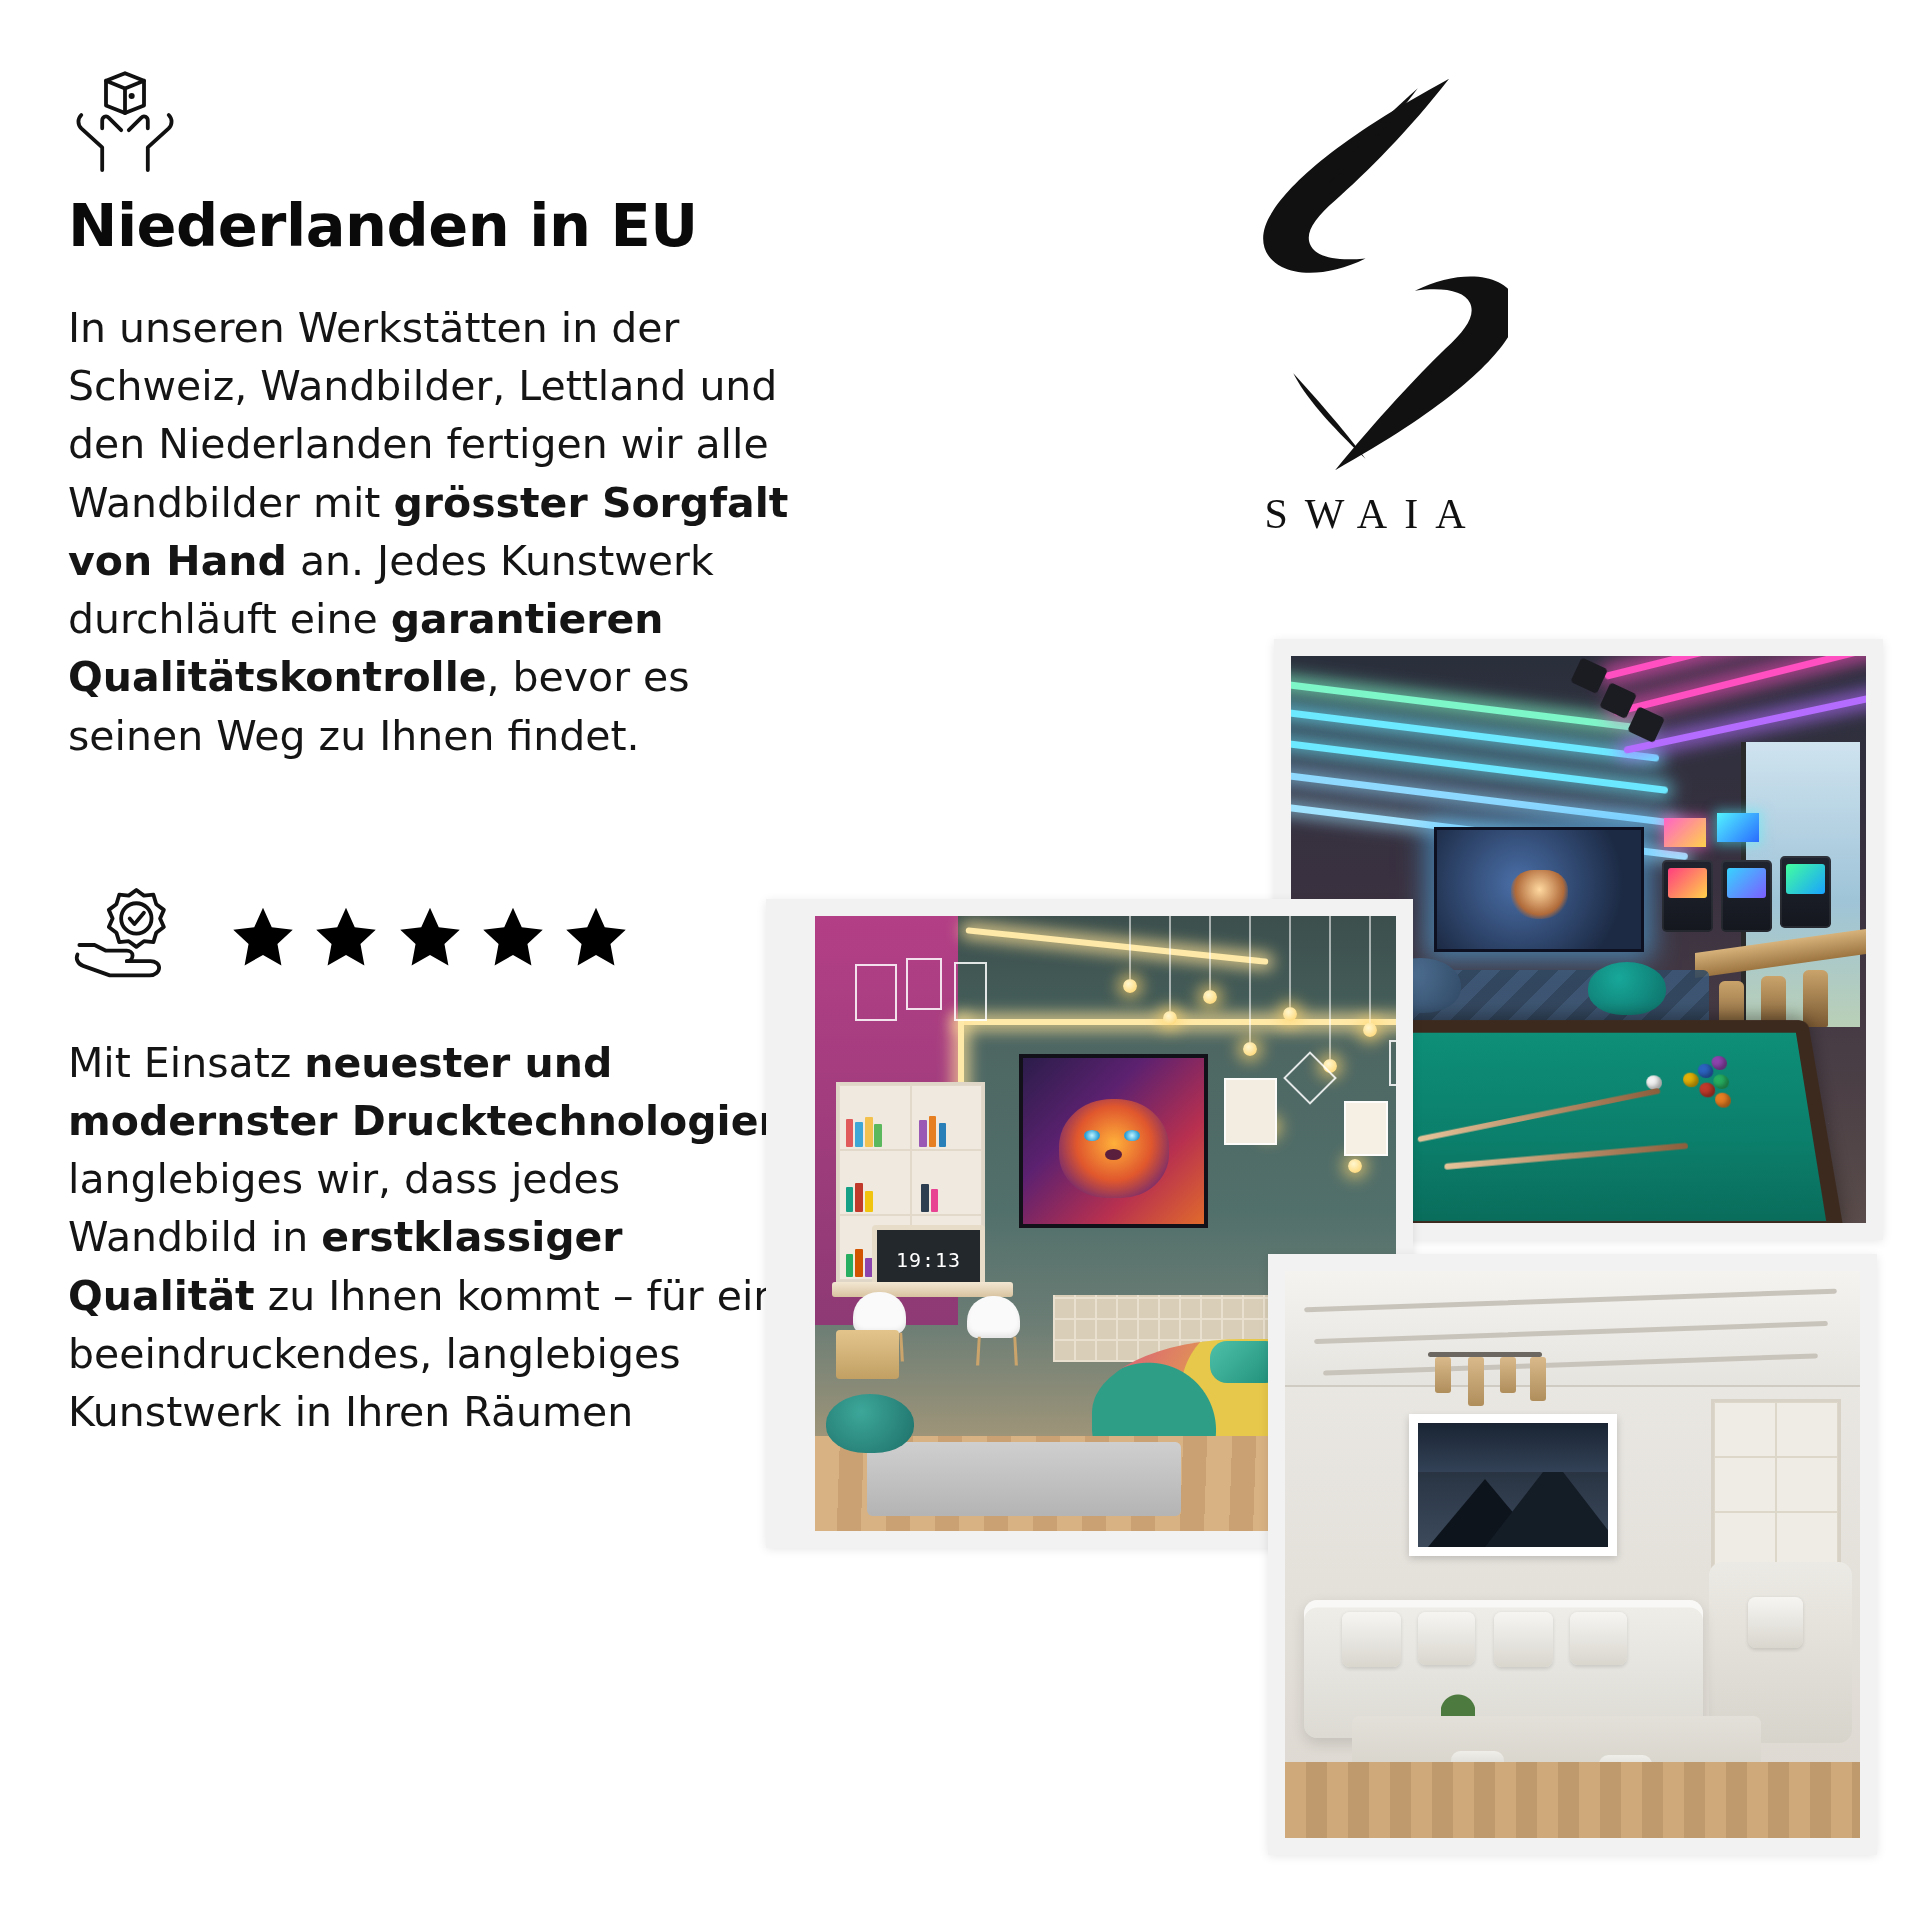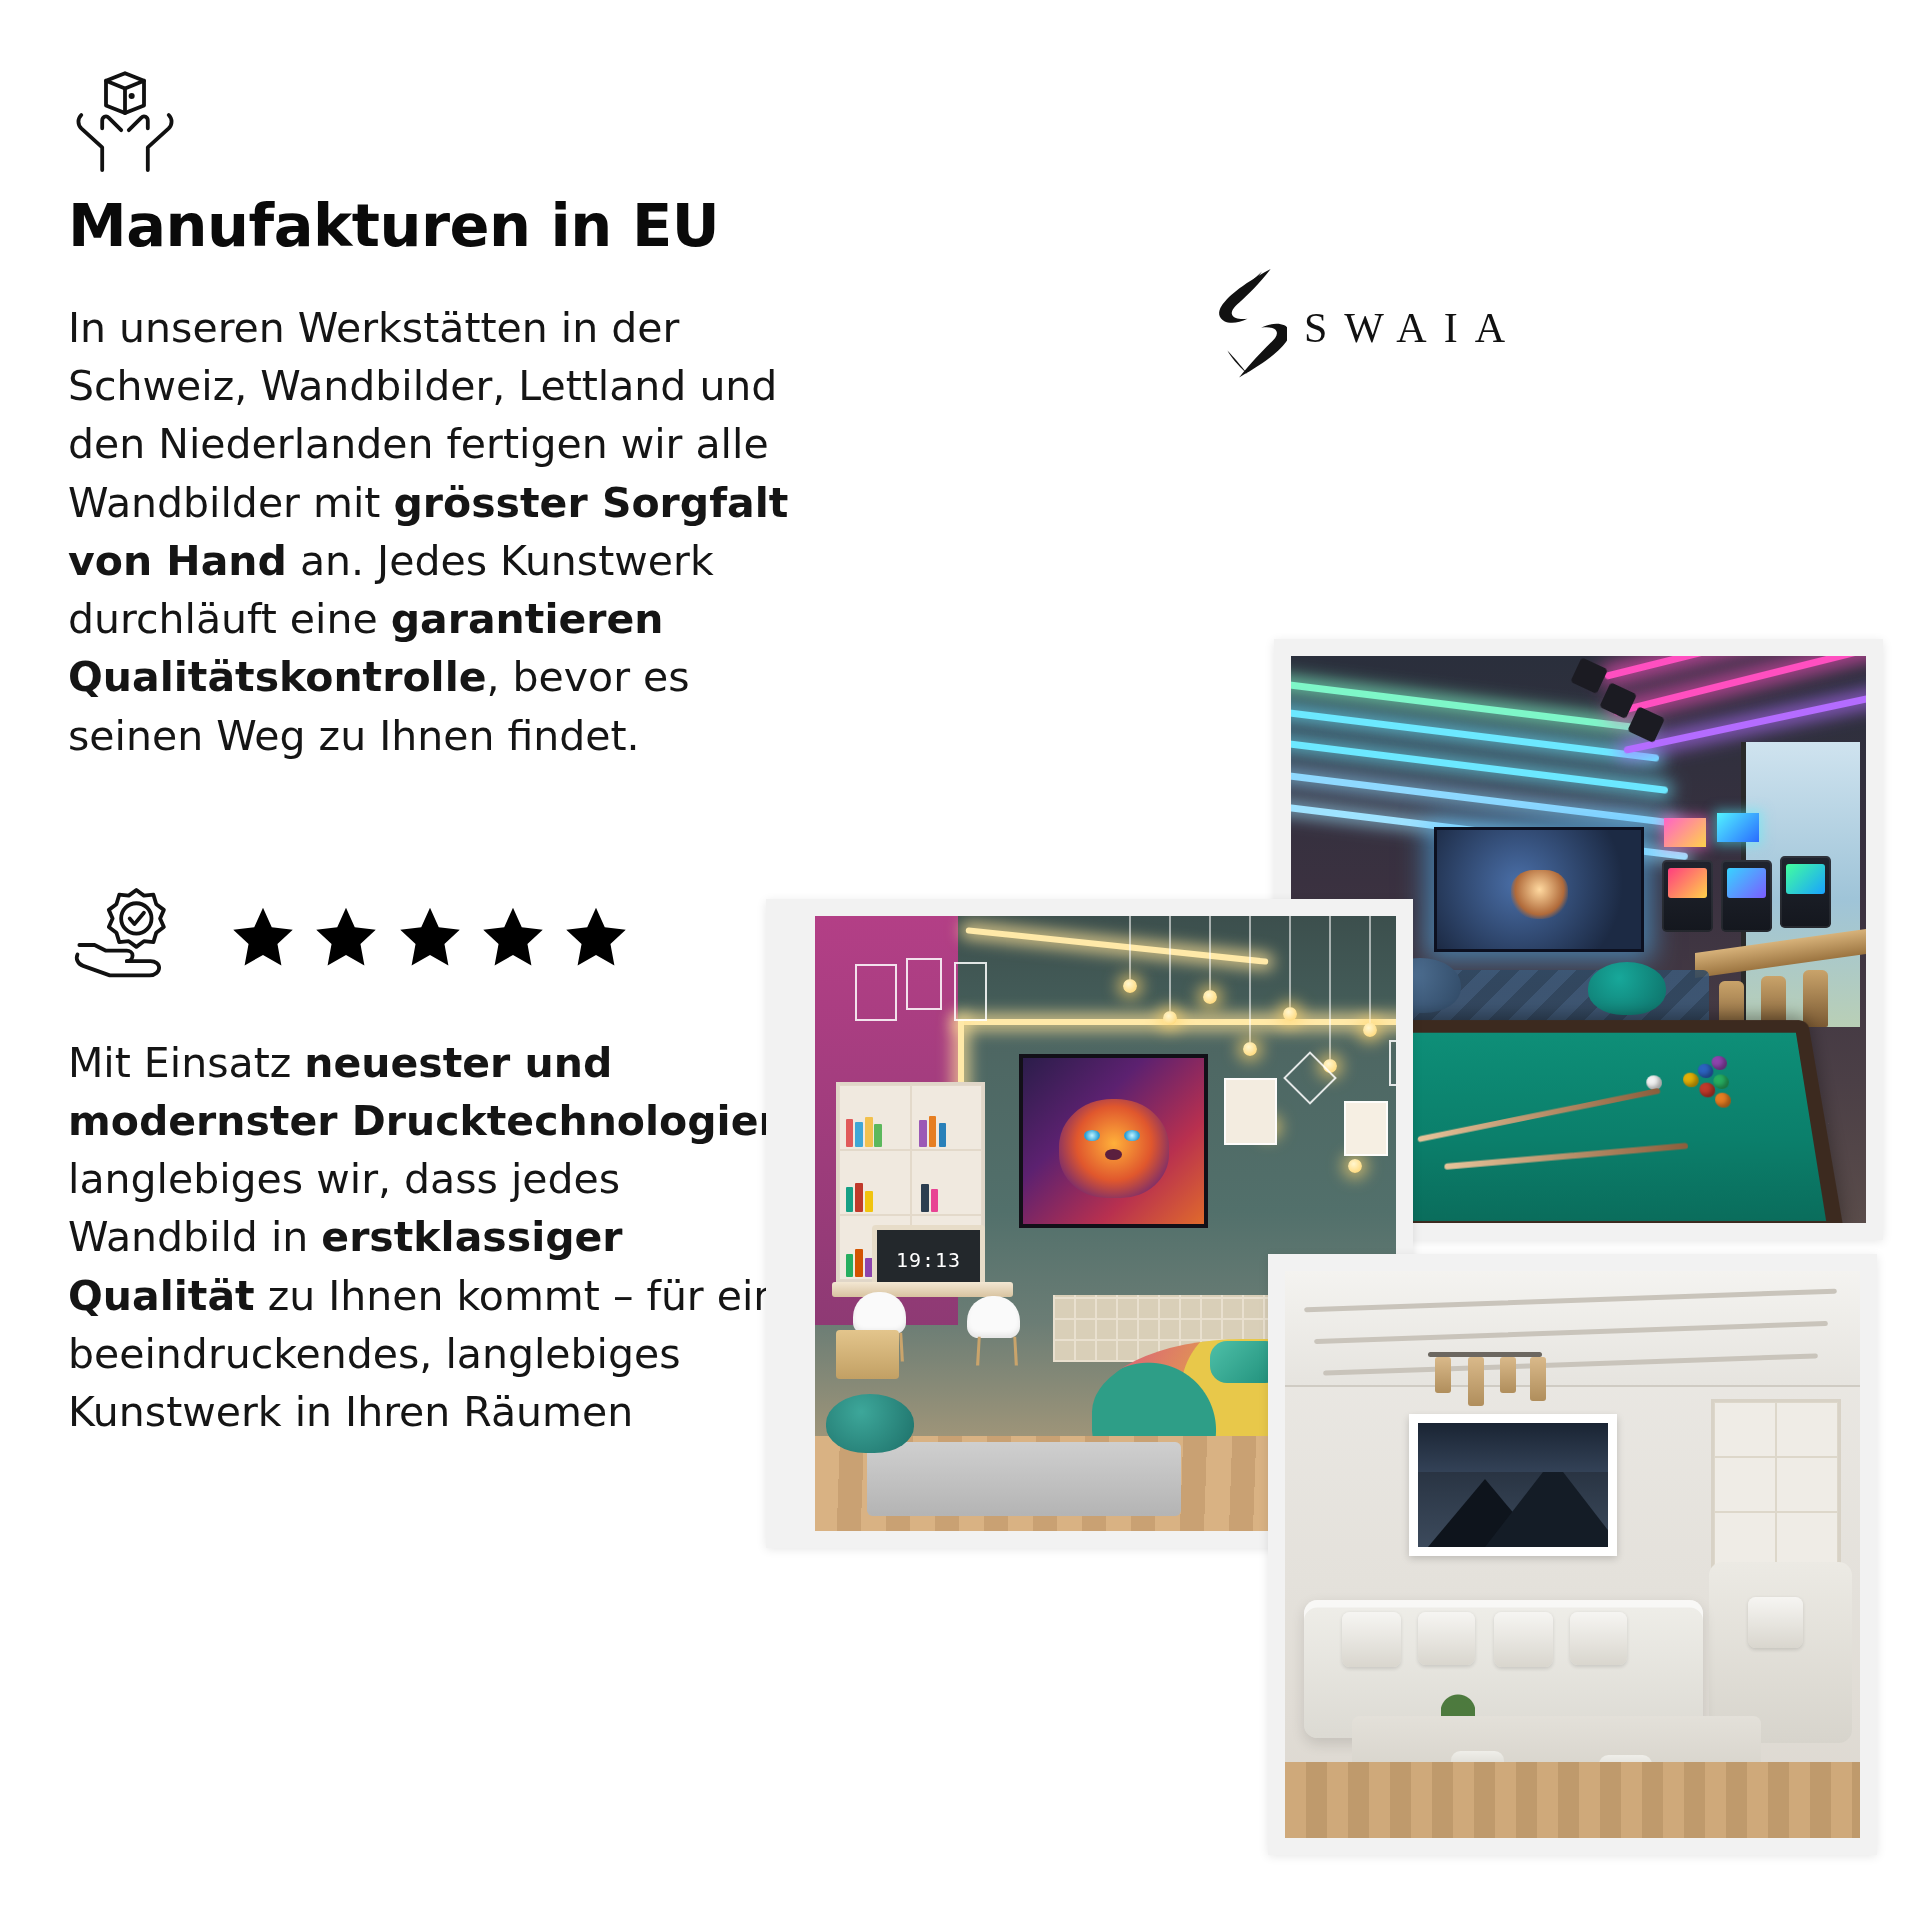--- a/index.html
+++ b/index.html
@@ -78,21 +78,21 @@
   .feature-body b { font-weight: 700; }
 
   
   .logo-wrap {
     position: absolute;
     left: 1208px;
     top: 71px;
     width: 314px;
     height: 504px;
     display: flex;
-    flex-direction: row;
+    flex-direction: column;
     align-items: center;
     justify-content: flex-start;
   }
   .logo-mark { width: 285px; height: 409px; }
   .logo-word {
     margin-top: 9.5px;
     font-size: 42px;
     letter-spacing: 17px;
     font-weight: 400;
     color: #111;
@@ -394,21 +394,21 @@
             <path d="M40 10 L60 18 L80 10"></path>
             <path d="M60 18 L60 44"></path>
             <circle cx="67" cy="26" r="3.2" fill="#111" stroke="none"></circle>
             <path d="M14 46 C10 50 10 56 14 60 L36 80 L36 104"></path>
             <path d="M36 60 L36 52 C36 48 40 46 43 49 L56 62"></path>
             <path d="M106 46 C110 50 110 56 106 60 L84 80 L84 104"></path>
             <path d="M84 60 L84 52 C84 48 80 46 77 49 L64 62"></path>
           </svg>
         </div>
       </div>
-      <h2 class="feature-title">Manufakturen in EU</h2>
+      <h2 class="feature-title">Niederlanden in EU</h2>
       <p class="feature-body">
         <span>In unseren Werkstätten in der Schweiz, Wandbilder, Lettland und den Niederlanden fertigen wir alle Wandbilder mit </span><b>grösster Sorgfalt von Hand</b><span> an. Jedes Kunstwerk durchläuft eine </span><b>garantieren Qualitätskontrolle</b><span>, bevor es seinen Weg zu Ihnen findet.</span>
       </p>
     </div>
 
     <div class="feature-block">
       <div class="feature-head">
         <div class="icon-box">
           <svg width="112" height="103" viewBox="0 0 118 108" fill="none" stroke="#111" stroke-width="4" stroke-linecap="round" stroke-linejoin="round">
             <path d="M72 6 L80 12 L90 11 L93 21 L101 27 L97 36 L101 45 L93 51 L90 61 L80 60 L72 66 L64 60 L54 61 L51 51 L43 45 L47 36 L43 27 L51 21 L54 11 L64 12 Z"></path>

